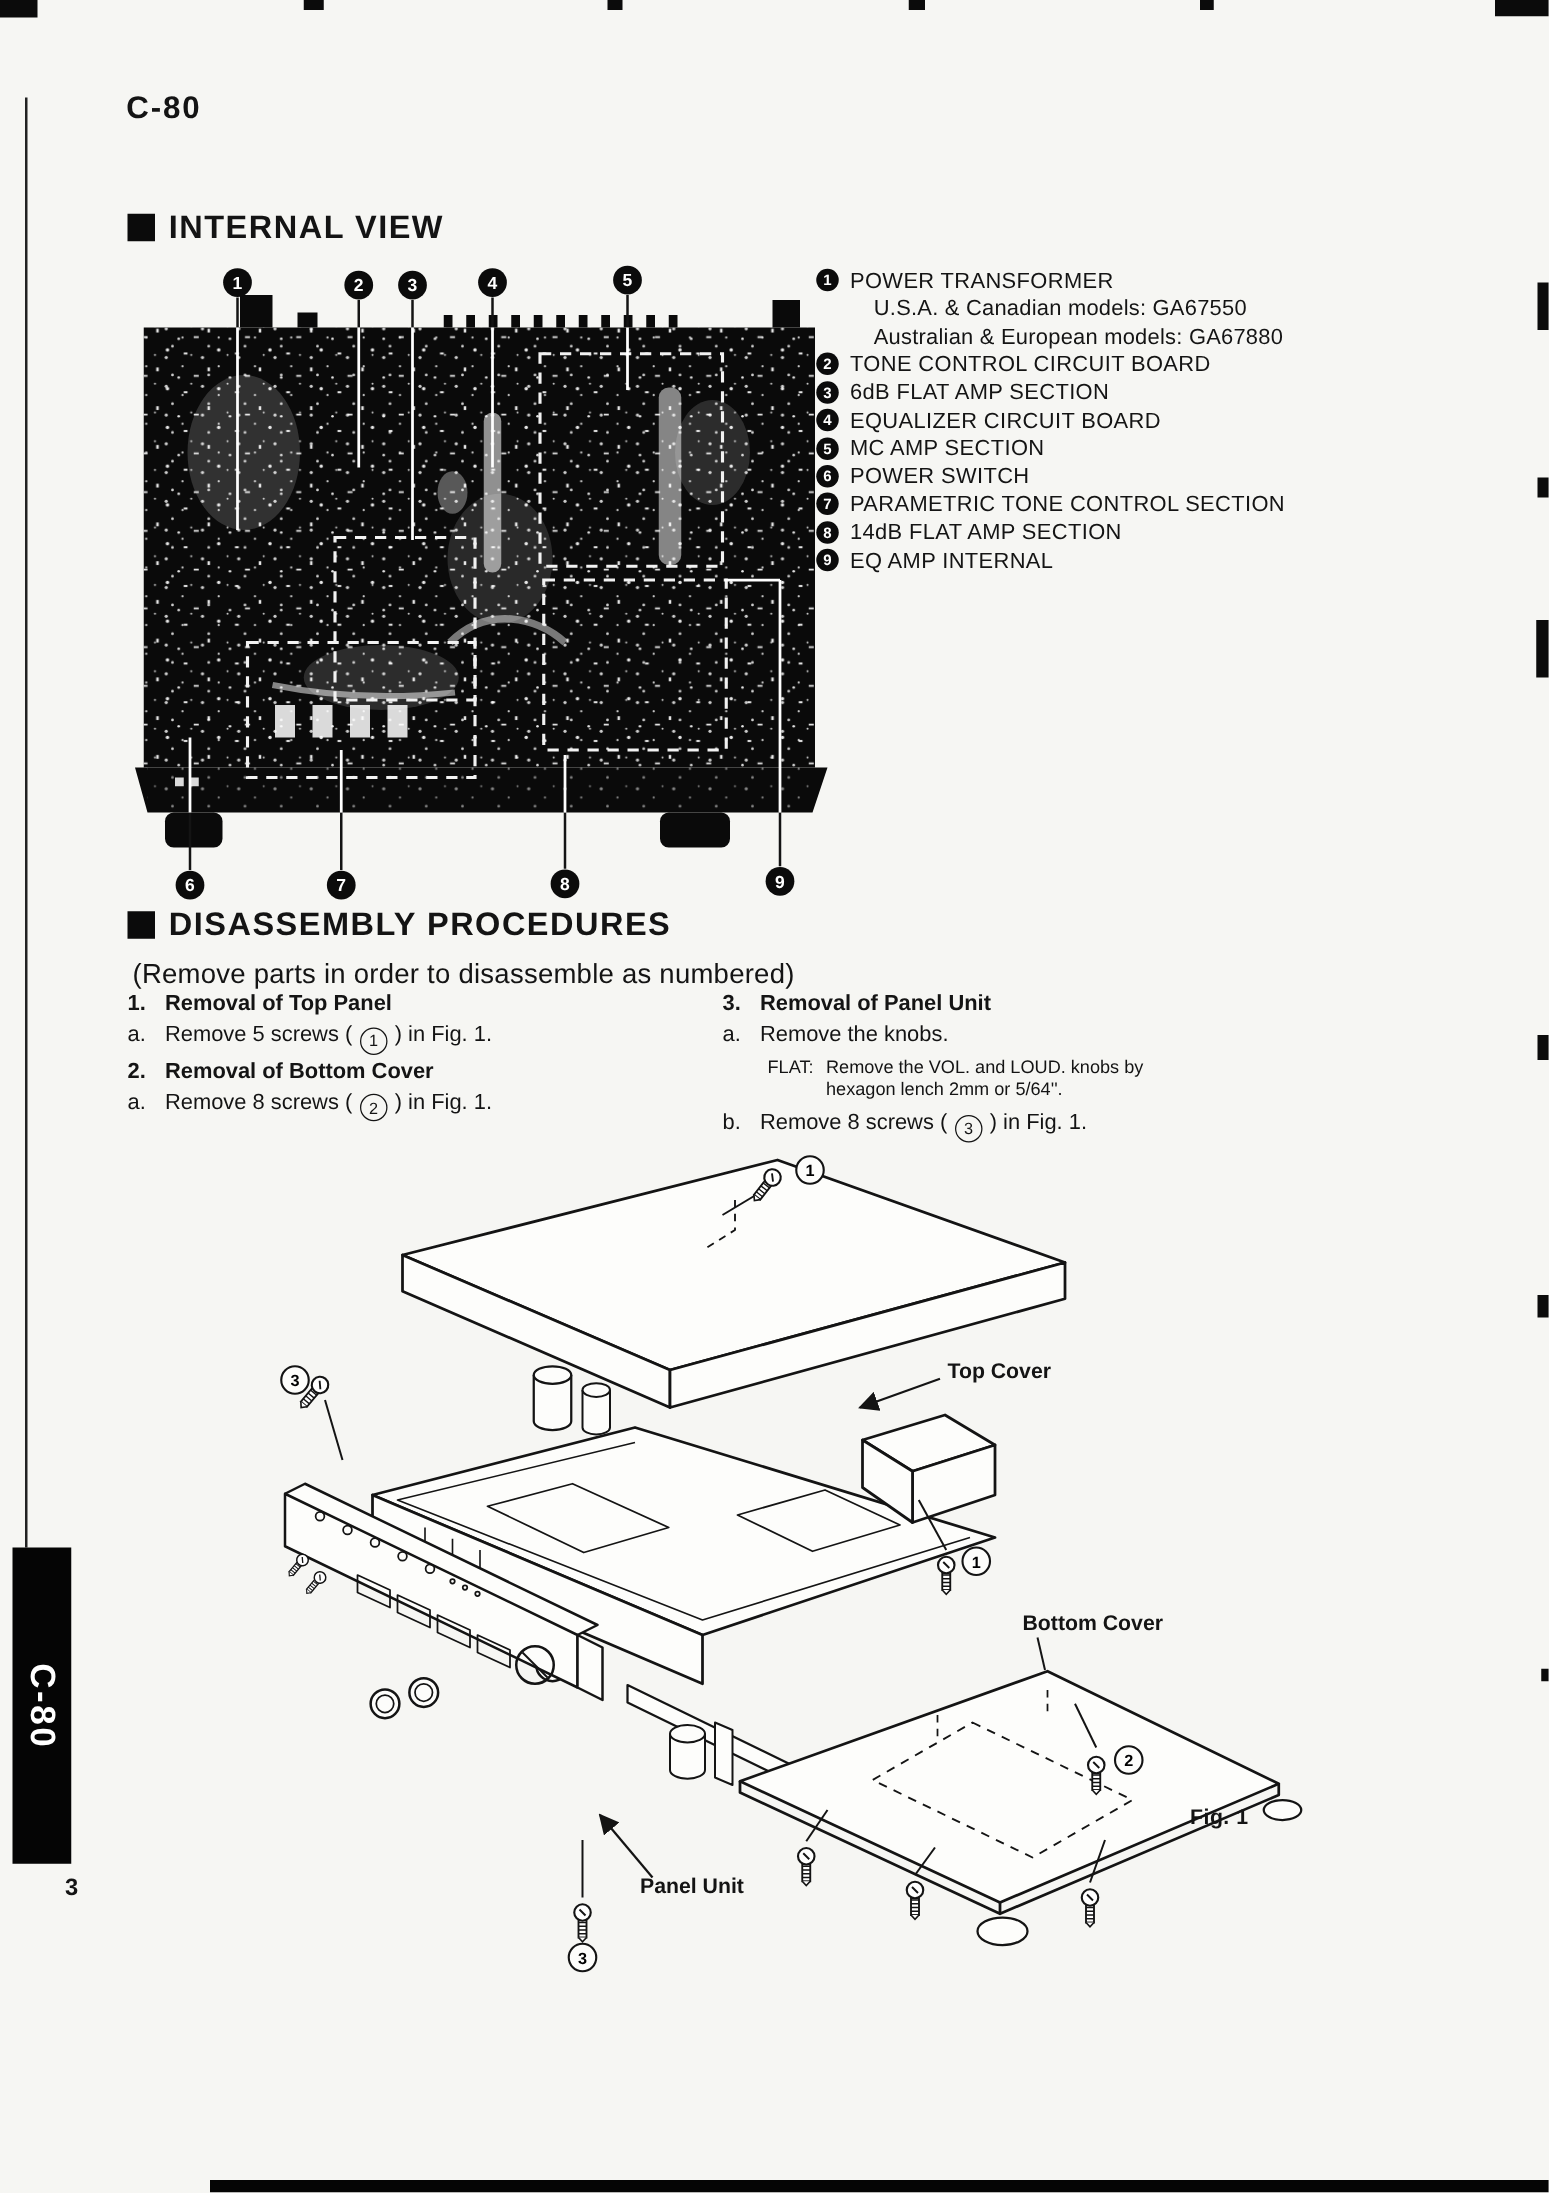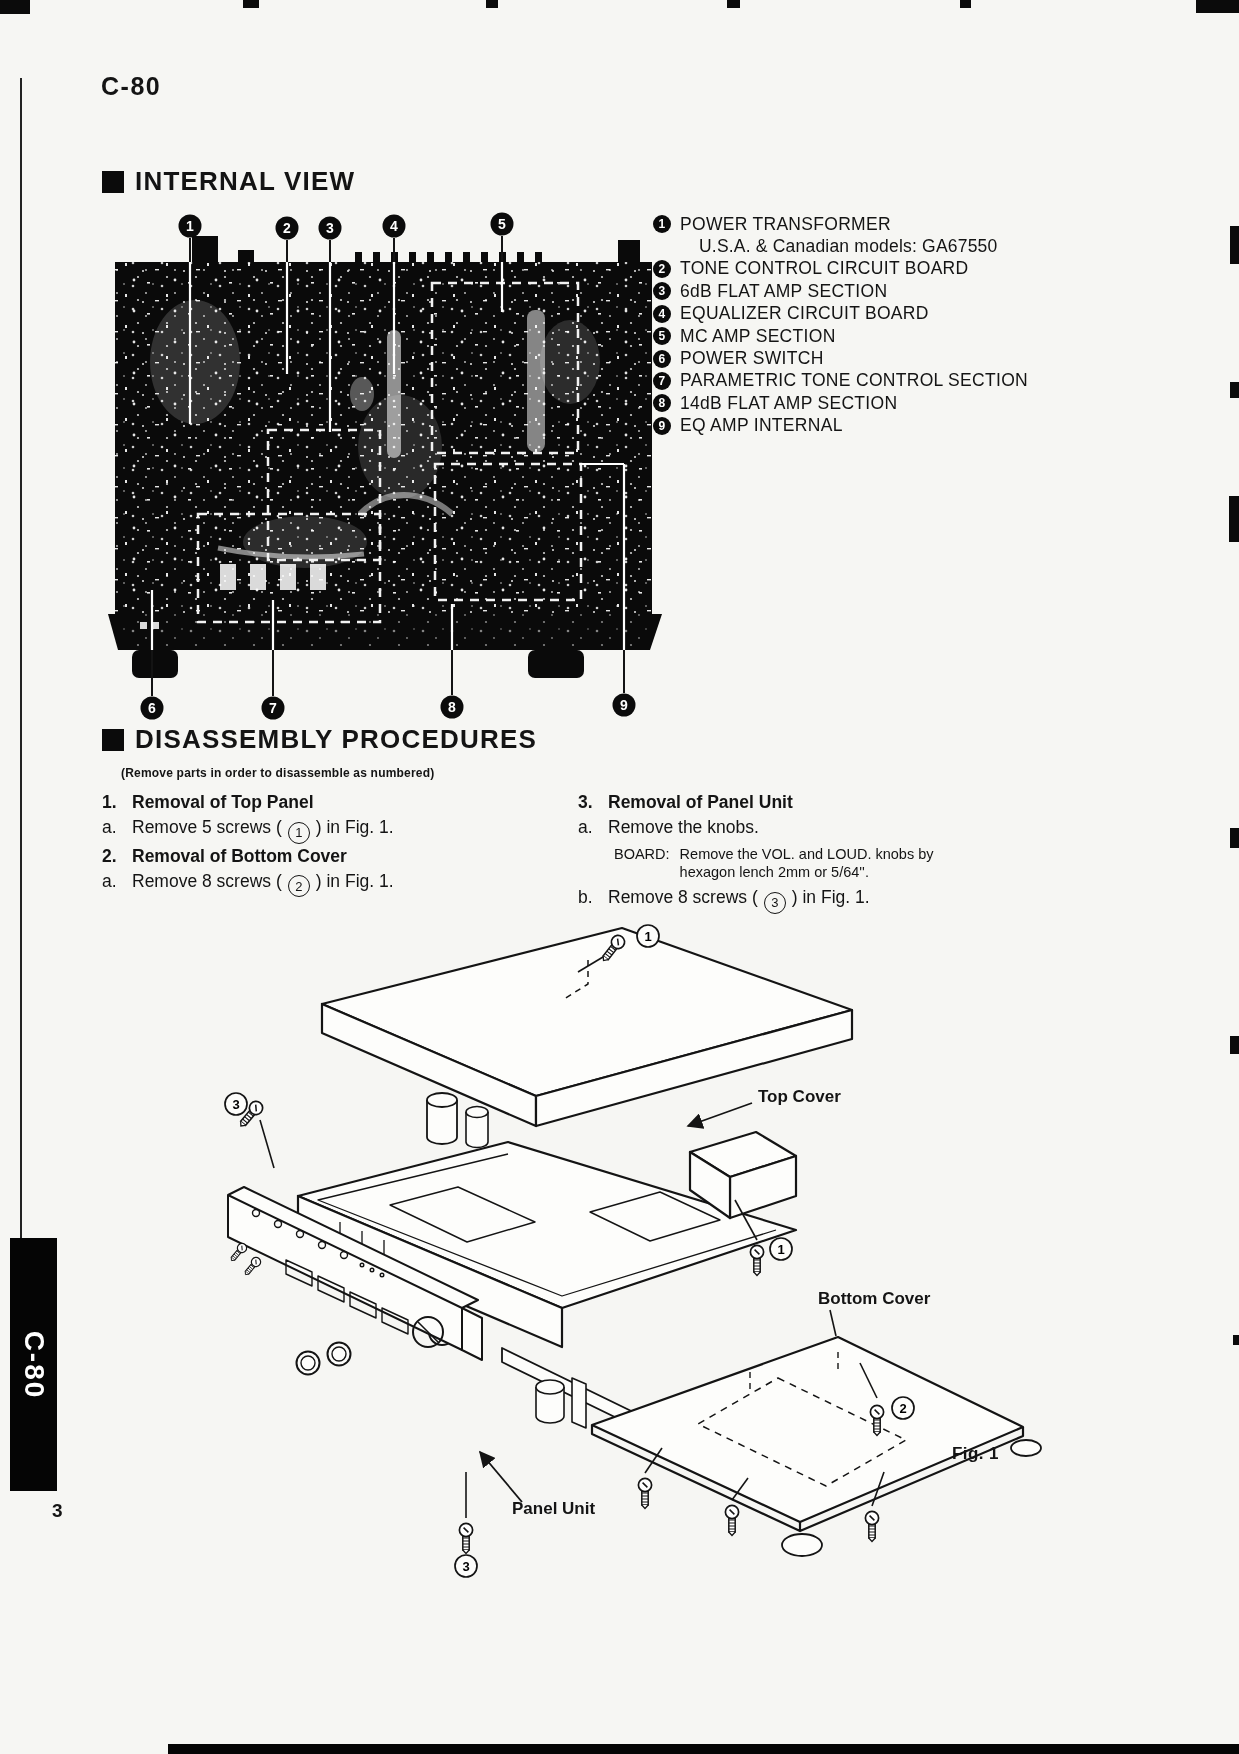--- a/index.html
+++ b/index.html
@@ -13,21 +13,21 @@
   .sec-head .sq{width:22px;height:22px;background:#0b0b0b;flex:0 0 auto;}
   #sec1{left:102px;top:166px;}
   #sec2{left:102px;top:724px;}
   
   .legend{left:653px;top:213px;width:430px;}
   .lrow{display:flex;align-items:center;gap:9px;height:22.4px;font-size:17.5px;letter-spacing:.3px;white-space:nowrap;}
   .lnum{width:18px;height:18px;border-radius:50%;background:#0b0b0b;color:#fff;font-size:12px;font-weight:bold;
         display:inline-flex;align-items:center;justify-content:center;flex:0 0 auto;}
   .lsub{height:22.4px;line-height:22.4px;padding-left:46px;font-size:17.5px;letter-spacing:.2px;white-space:nowrap;}
   
-  .intro{left:121px;top:766px;font-size:12px;font-weight:bold;letter-spacing:.2px;}
+  .intro{left:106px;top:766px;font-size:22px;font-weight:normal;letter-spacing:.2px;}
   .steps{width:470px;font-size:17.5px;}
   #steps-left{left:102px;top:790px;}
   #steps-right{left:578px;top:790px;width:470px;}
   .step{display:flex;line-height:25px;white-space:nowrap;}
   .step .mk{width:30px;flex:0 0 auto;}
   .step.hd{font-weight:bold;}
   .circ{display:inline-flex;width:20px;height:20px;border:1.6px solid #141414;border-radius:50%;
         align-items:center;justify-content:center;font-size:13px;margin:0 6px;vertical-align:-4px;}
   .note{display:flex;margin:5px 0 4px 36px;font-size:14.5px;line-height:18px;}
   .note .nlabel{flex:0 0 auto;margin-right:10px;font-weight:normal;}
@@ -199,20 +199,21 @@
       </g>
   </g>
 </svg>
 
 <div class="abs legend">
   <div class="lrow">
       <span class="lnum">1</span>
       <span>POWER TRANSFORMER</span>
     </div>
   <div class="lsub">U.S.A. &amp; Canadian models: GA67550</div>
+  <div class="lsub">Australian &amp; European models: GA67880</div>
   <div class="lrow">
       <span class="lnum">2</span>
       <span>TONE CONTROL CIRCUIT BOARD</span>
     </div>
   <div class="lrow">
       <span class="lnum">3</span>
       <span>6dB FLAT AMP SECTION</span>
     </div>
   <div class="lrow">
       <span class="lnum">4</span>
@@ -268,21 +269,21 @@
 <div class="abs steps" id="steps-right">
   <div class="step hd">
       <span class="mk">3.</span>
       <span>Removal of Panel Unit</span>
     </div>
   <div class="step">
       <span class="mk">a.</span>
       <span>Remove the knobs.</span>
     </div>
   <div class="note">
-    <span class="nlabel">BOARD:</span>
+    <span class="nlabel">FLAT:</span>
     <span class="ntext">Remove the VOL. and LOUD. knobs by hexagon lench 2mm or 5/64''.</span>
   </div>
   <div class="step">
       <span class="mk">b.</span>
       <span><span>Remove 8 screws (</span><span class="circ">3</span><span>) in Fig. 1.</span></span>
     </div>
 </div>
 
 <svg class="abs" style="left:190px;top:900px;" width="860" height="700" viewBox="0 0 860 700">
   <defs>

